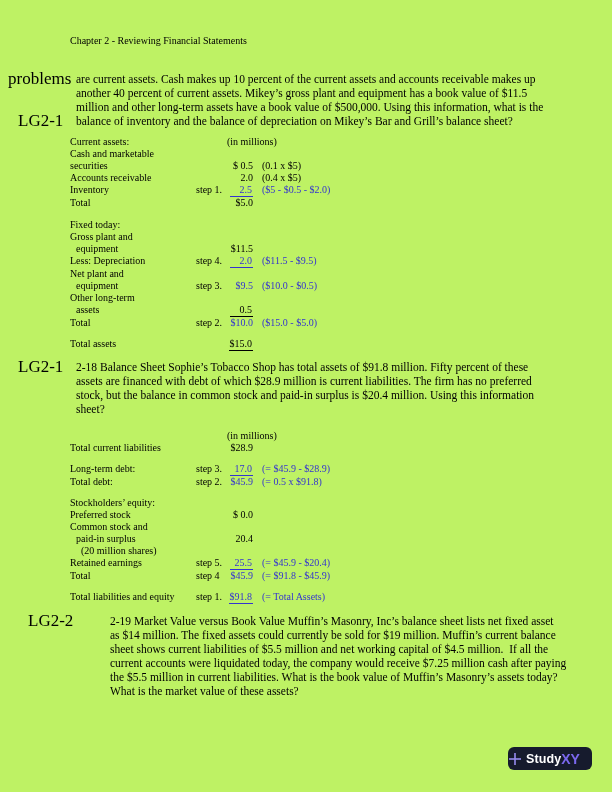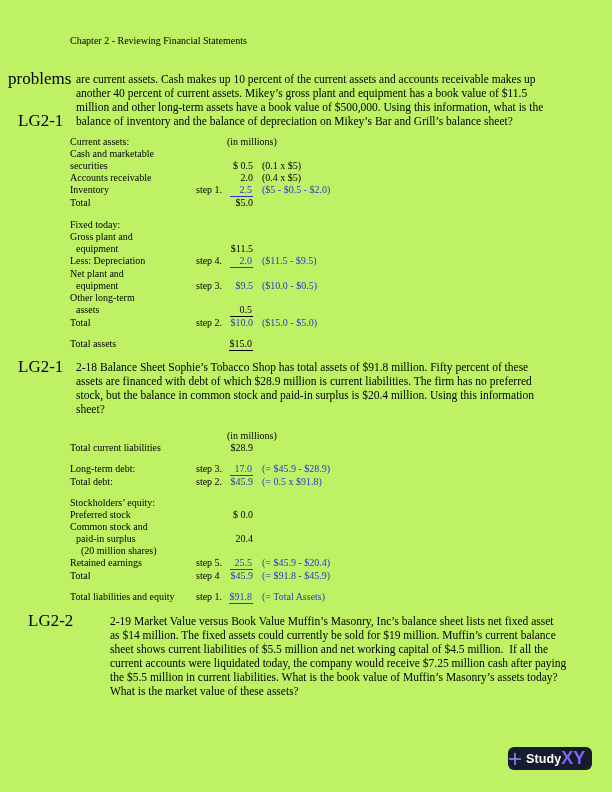--- a/index.html
+++ b/index.html
@@ -31,21 +31,21 @@
   .u{display:inline-block;min-width:21px;text-align:right;border-bottom:1px solid currentColor;padding:0 1px;}
   .spacer{height:9px;}
   .logo{
     position:absolute;left:508px;top:747px;width:84px;height:23px;
     background:var(--logo-bg);border-radius:6px;
     display:flex;align-items:center;justify-content:flex-start;
     font-family:"Liberation Sans",sans-serif;
   }
   .logo .plus{display:flex;align-items:center;margin-right:4px;}
   .logo .brand{font-size:12.5px;font-weight:bold;color:#ffffff;letter-spacing:0.1px;}
-  .logo .brand-xy{font-size:18px;font-weight:bold;color:var(--logo-purple);}
+  .logo .brand-xy{font-size:14px;font-weight:bold;color:var(--logo-purple);}
 </style>
 </head>
 <body>
 
 <div class="page">
 
   <div class="header">Chapter 2 - Reviewing Financial Statements</div>
 
   <div class="mlabel" style="left:8px;top:72px;">problems</div>
   <div class="mlabel" style="left:18px;top:114px;">LG2-1</div>

